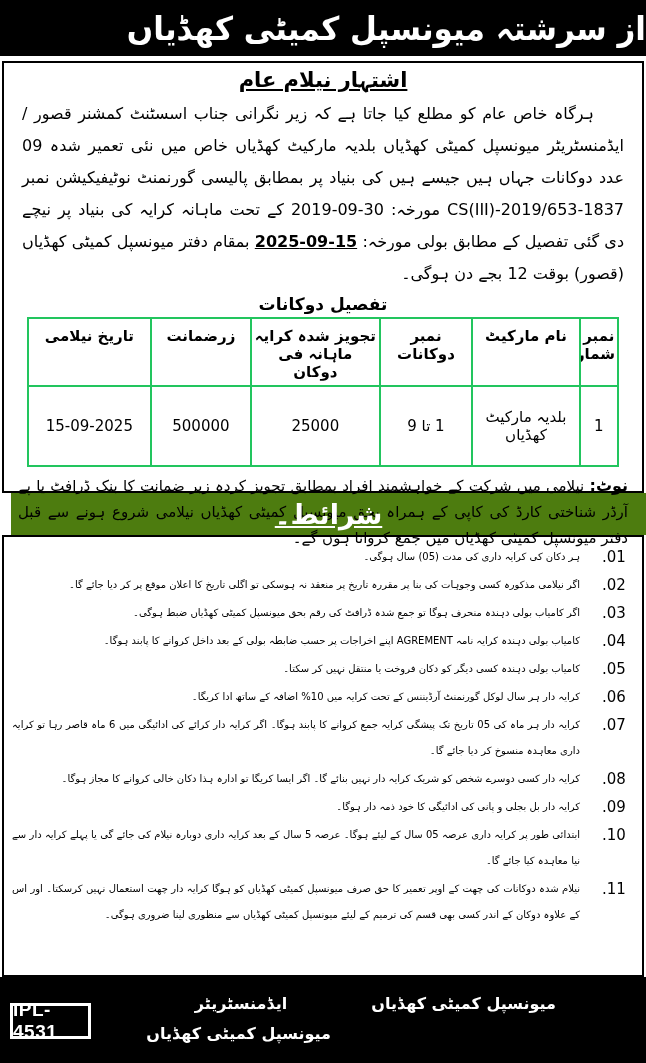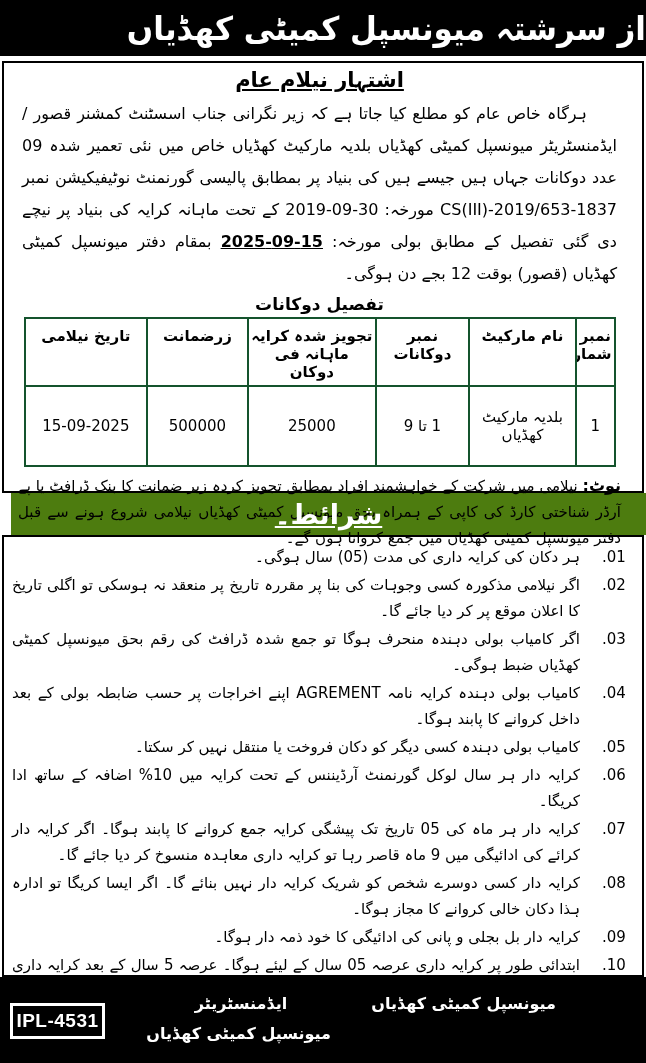--- a/index.html
+++ b/index.html
@@ -25,21 +25,21 @@
     font-size: 31px; font-weight: bold; letter-spacing: 1px;
     transform: scaleY(1.05);
   }
 
   
   .box {
     margin: 0 2px;
     border: 2px solid #000;
     background: #fff;
   }
-  .box1 { margin-top: 5px; height: 432px; padding: 5px 17px 0 10px; }
+  .box1 { margin-top: 5px; height: 432px; padding: 5px 10px 0 10px; }
 
   .notice-title {
     text-align: center;
     font-size: 21px; font-weight: bold;
     text-decoration: underline;
     margin-bottom: 6px;
   }
   .intro {
     font-size: 16px;
     line-height: 32px;
@@ -54,21 +54,21 @@
     font-size: 17px; font-weight: bold;
     margin: 4px 0 3px 0;
   }
   table.shops {
     width: 592px;
     margin: 0 auto;
     border-collapse: collapse;
     table-layout: fixed;
   }
   table.shops th, table.shops td {
-    border: 2px solid #14532d;
+    border: 2px solid #22c55e;
     text-align: center;
     padding: 4px 2px;
     font-size: 15px;
     overflow: hidden;
   }
   table.shops th { height: 62px; vertical-align: top; padding-top: 8px; font-weight: bold; }
   table.shops td { height: 80px; vertical-align: middle; }
   .col-sr   { width: 6.5%; }
   .col-mkt  { width: 18.2%; }
   .col-shno { width: 15.7%; }
@@ -108,41 +108,41 @@
   .cond-no {
     flex: 0 0 38px;
     text-align: left;
     padding-left: 4px;
     font-size: 15px;
     line-height: 26px;
   }
   .cond-gap { flex: 0 0 18px; }
   .cond-text {
     flex: 1 1 auto;
-    font-size: 15px;
+    font-size: 10px;
     line-height: 26px;
     text-align: justify;
   }
 
   
   .footer {
     position: relative;
     height: 86px;
     background: #000;
     color: #fff;
     direction: rtl;
   }
   .sig { position: absolute; text-align: center; font-weight: bold; font-size: 16px; }
   .sig div { line-height: 30px; white-space: nowrap; }
   .sig-finance { top: 12px; right: 90px; width: 180px; }
   .sig-admin   { top: 12px; right: 315px; width: 180px; }
   .ipl-box {
     position: absolute;
     left: 10px; top: 26px;
-    width: 95px; height: 36px;
+    width: 81px; height: 36px;
     border: 3px solid #fff;
     display: flex; align-items: center; justify-content: center;
   }
   .ipl-text {
     direction: ltr;
     font-family: "Liberation Sans", sans-serif;
     font-size: 19px; font-weight: bold; letter-spacing: 0.5px;
   }
 </style>
 </head>
@@ -219,21 +219,21 @@
           <span class="cond-text">کامیاب بولی دہندہ کسی دیگر کو دکان فروخت یا منتقل نہیں کر سکتا۔</span>
         </li>
       <li>
           <span class="cond-no">06.</span>
           <span class="cond-gap"></span>
           <span class="cond-text">کرایہ دار ہر سال لوکل گورنمنٹ آرڈیننس کے تحت کرایہ میں 10% اضافہ کے ساتھ ادا کریگا۔</span>
         </li>
       <li>
           <span class="cond-no">07.</span>
           <span class="cond-gap"></span>
-          <span class="cond-text">کرایہ دار ہر ماہ کی 05 تاریخ تک پیشگی کرایہ جمع کروانے کا پابند ہوگا۔ اگر کرایہ دار کرائے کی ادائیگی میں 9 ماہ قاصر رہا تو کرایہ داری معاہدہ منسوخ کر دیا جائے گا۔</span>
+          <span class="cond-text">کرایہ دار ہر ماہ کی 05 تاریخ تک پیشگی کرایہ جمع کروانے کا پابند ہوگا۔ اگر کرایہ دار کرائے کی ادائیگی میں 6 ماہ قاصر رہا تو کرایہ داری معاہدہ منسوخ کر دیا جائے گا۔</span>
         </li>
       <li>
           <span class="cond-no">08.</span>
           <span class="cond-gap"></span>
           <span class="cond-text">کرایہ دار کسی دوسرے شخص کو شریک کرایہ دار نہیں بنائے گا۔ اگر ایسا کریگا تو ادارہ ہذا دکان خالی کروانے کا مجاز ہوگا۔</span>
         </li>
       <li>
           <span class="cond-no">09.</span>
           <span class="cond-gap"></span>
           <span class="cond-text">کرایہ دار بل بجلی و پانی کی ادائیگی کا خود ذمہ دار ہوگا۔</span>

